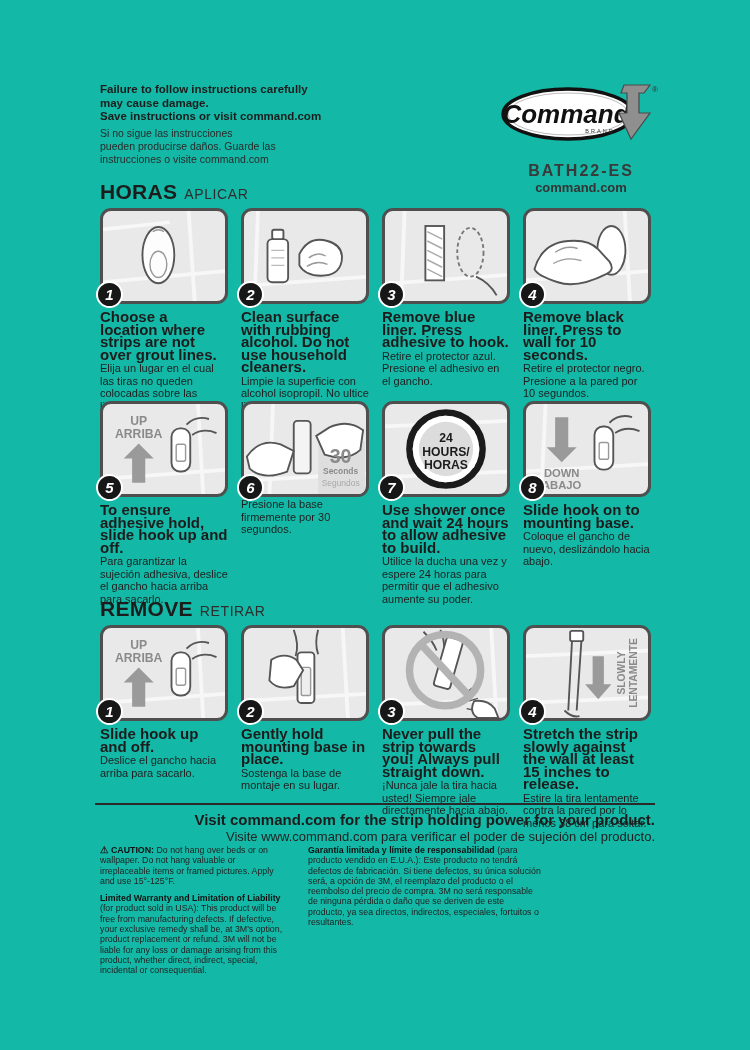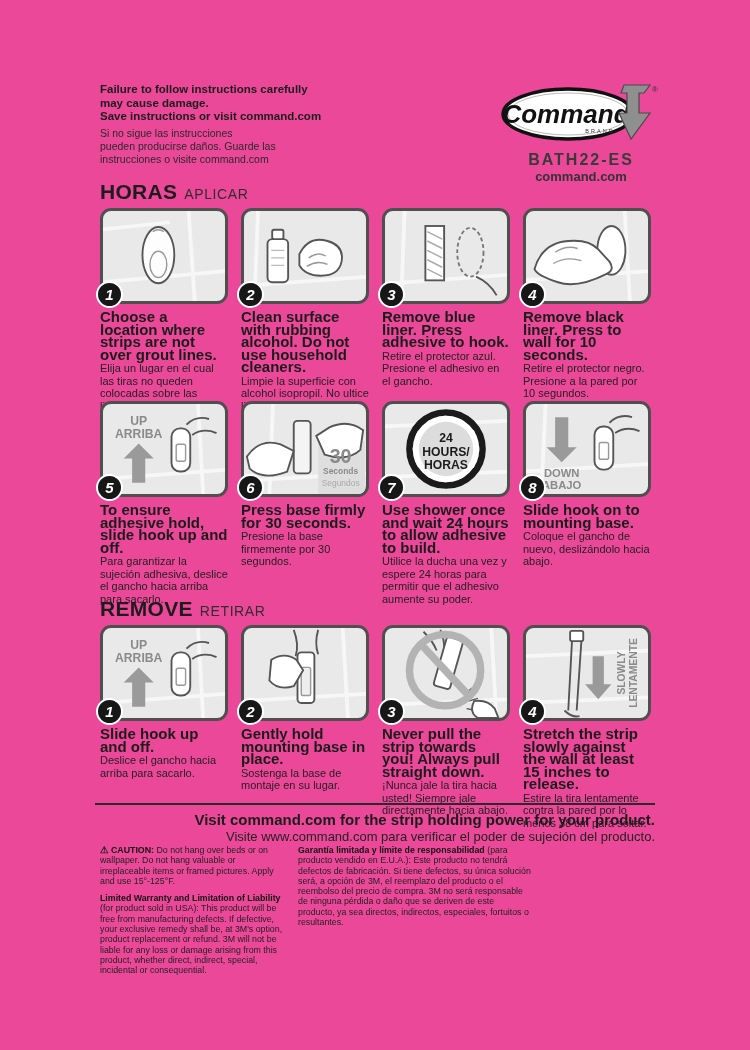--- a/index.html
+++ b/index.html
@@ -1,25 +1,25 @@
 <!DOCTYPE html>
 <html><head>
 <meta charset="utf-8">
 <style>
   html,body { margin:0; padding:0; }
   .page {
-    position:relative; width:750px; height:1050px; background:#ec4899;
+    position:relative; width:750px; height:1050px; background:#14b8a6;
     font-family:"Liberation Sans", sans-serif; color:#1c1c1c; overflow:hidden;
   }
   
   .warn-block { position:absolute; left:100px; top:83px; width:330px; }
   .warn-en { font-weight:bold; font-size:11.5px; line-height:13.5px; white-space:pre-line; }
   .warn-es { font-size:10.5px; line-height:13px; white-space:pre-line; margin-top:3px; color:#2a2a2a; }
   .logo-block { position:absolute; left:500px; top:83px; width:162px; text-align:center; }
-  .logo-model { font-size:16px; font-weight:600; letter-spacing:2px; color:#3a3a3a; margin-top:2px; }
+  .logo-model { font-size:16px; font-weight:600; letter-spacing:2px; color:#3a3a3a; margin-top:13px; }
   .logo-site { font-size:13px; font-weight:bold; color:#333; margin-top:0px; }
   
   .section { position:absolute; left:100px; width:552px; }
   .sec-apply { top:180px; }
   .sec-remove { top:597px; }
   .sec-head { margin-bottom:4px; }
   .sec-title { font-size:21px; font-weight:800; letter-spacing:0.3px; }
   .sec-sub { font-size:14px; font-weight:400; color:#2e2e2e; margin-left:7px; letter-spacing:0.6px; }
   .row { display:flex; gap:13px; }
   .row.first { height:193px; }
@@ -33,21 +33,21 @@
     color:#fff; font-weight:bold; font-style:italic; font-size:15px;
     display:flex; align-items:center; justify-content:center; box-sizing:border-box;
   }
   .cap-en { font-weight:bold; font-size:15px; line-height:12.5px; margin-top:7px; }
   .cap-es { font-size:11px; line-height:12.5px; margin-top:1px; color:#1f1f1f; }
   
   .banner { position:absolute; left:95px; top:803px; width:560px; border-top:2px solid #2a2a2a; padding-top:6px; text-align:right; }
   .banner-en { font-size:15px; font-weight:bold; }
   .banner-es { font-size:13px; margin-top:1px; color:#222; }
   
-  .legal { position:absolute; left:100px; top:845px; width:556px; display:flex; gap:13px; font-size:8.8px; line-height:10.3px; color:#222; }
+  .legal { position:absolute; left:100px; top:845px; width:556px; display:flex; gap:23px; font-size:8.8px; line-height:10.3px; color:#222; }
   .legal-left { width:185px; flex:none; }
   .legal-right { flex:1; }
   .legal p { margin:0 0 7px 0; }
   .legal b { color:#111; }
   .warn-ico { font-weight:bold; font-size:9.5px; }
   .garantia { width:235px; }
   
   svg text { font-family:"Liberation Sans", sans-serif; }
   .ov-gray { fill:#8a8a8a; font-weight:bold; }
   .ov-light { fill:#a9a9a9; }
@@ -191,21 +191,20 @@
             <rect x="78" y="40" width="50" height="56" fill="#dedede"></rect>
             <rect x="52" y="18" width="18" height="56" rx="4" fill="#f4f4f4" stroke="#555" stroke-width="2"></rect>
             <path d="M2 56 q14 -20 36 -13 l14 7 -7 22 q-26 10 -40 -3 z" fill="#fff" stroke="#555" stroke-width="2"></path>
             <path d="M126 28 q-16 -12 -36 -3 l-14 9 9 20 q24 8 38 -5 z" fill="#fff" stroke="#555" stroke-width="2"></path>
             <text x="102" y="63" text-anchor="middle" font-size="21" class="ov-gray">30</text>
             <text x="102" y="75" text-anchor="middle" font-size="9" class="ov-gray">Seconds</text>
             <text x="102" y="87" text-anchor="middle" font-size="9" class="ov-light">Segundos</text>
           </svg>
           <div class="badge">6</div>
         </div>
-        <div class="cap-en">Press base firmly for 30 seconds.</div>
         <div class="cap-es">Presione la base firmemente por 30 segundos.</div>
       </div>
 
       <div class="card">
         <div class="img-box">
           <svg viewBox="0 0 128 96">
             <g class="tl">
                 <path d="M-4 24 L132 18"></path>
                 <path d="M-4 78 L132 72"></path>
               </g>

